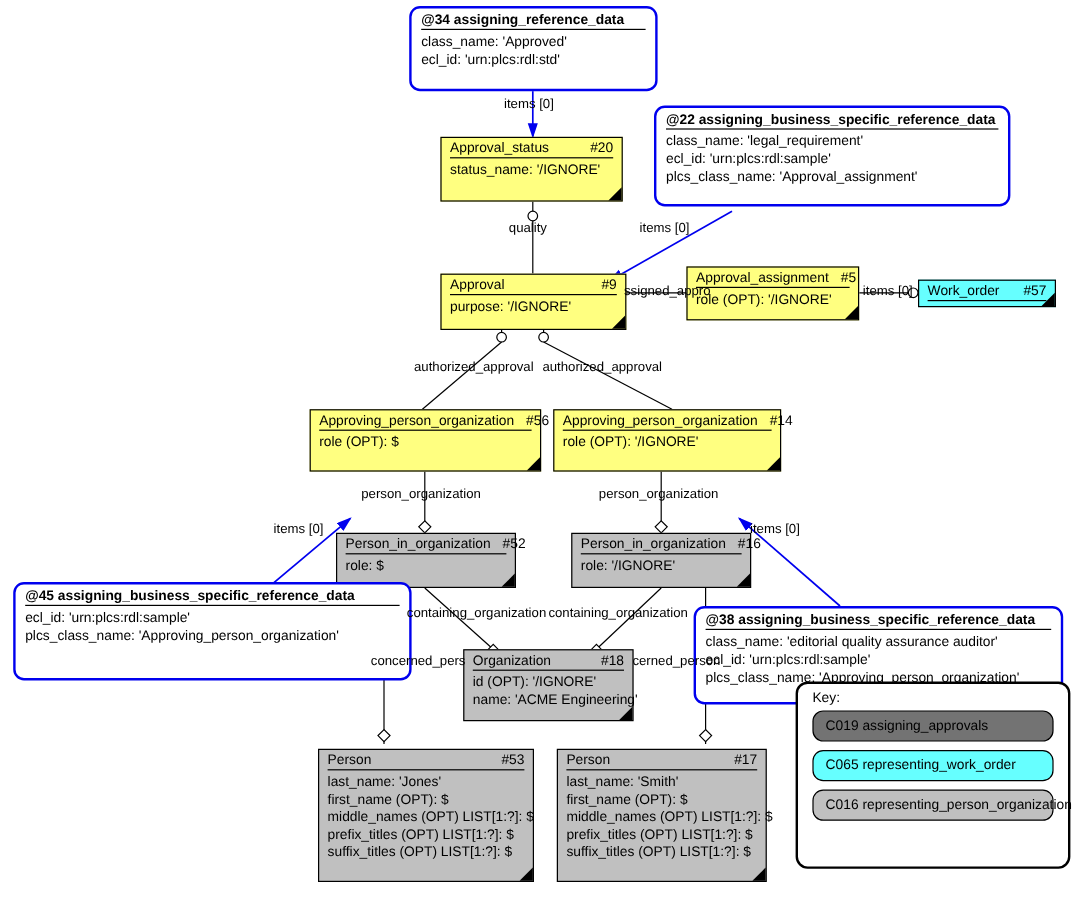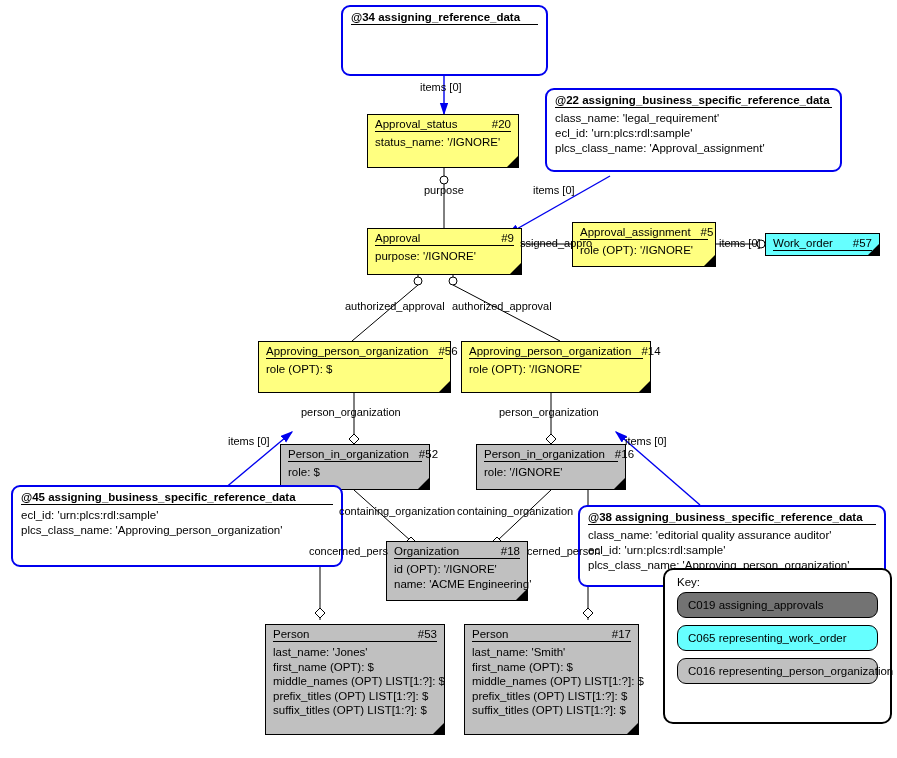--- a/index.html
+++ b/index.html
@@ -96,20 +96,24 @@
     <line x1="320" y1="490" x2="320" y2="620" stroke="#000" stroke-width="1"></line>
     <polygon points="320,608 315,613 320,618 325,613" fill="#fff" stroke="#000" stroke-width="1"></polygon>
 
     <line x1="588" y1="490" x2="588" y2="620" stroke="#000" stroke-width="1"></line>
     <polygon points="588,608 583,613 588,618 593,613" fill="#fff" stroke="#000" stroke-width="1"></polygon>
   </svg>
 
   <div class="rbox" style="left:341px;top:5px;width:207px;height:71px;">
     <div class="rhdr">@34 assigning_reference_data</div>
     <div class="rrule"></div>
+    <div class="rbody">
+      <div>class_name: 'Approved'</div>
+      <div>ecl_id: 'urn:plcs:rdl:std'</div>
+    </div>
   </div>
 
   <div class="rbox" style="left:545px;top:88px;width:297px;height:84px;">
     <div class="rhdr">@22 assigning_business_specific_reference_data</div>
     <div class="rrule"></div>
     <div class="rbody">
       <div>class_name: 'legal_requirement'</div>
       <div>ecl_id: 'urn:plcs:rdl:sample'</div>
       <div>plcs_class_name: 'Approval_assignment'</div>
     </div>
@@ -267,21 +271,21 @@
       <div>first_name (OPT): $</div>
       <div>middle_names (OPT) LIST[1:?]: $</div>
       <div>prefix_titles (OPT) LIST[1:?]: $</div>
       <div>suffix_titles (OPT) LIST[1:?]: $</div>
     </div>
     <span class="fold"></span>
   </div>
 
   <div class="elabel" style="left:420px;top:81px;">items [0]</div>
 
-  <div class="elabel" style="left:424px;top:184px;">purpose</div>
+  <div class="elabel" style="left:424px;top:184px;">quality</div>
 
   <div class="elabel" style="left:533px;top:184px;">items [0]</div>
 
   <div class="elabel" style="left:520px;top:237px;">ssigned_appro</div>
 
   <div class="elabel" style="left:719px;top:237px;">items [0]</div>
 
   <div class="elabel" style="left:345px;top:300px;">authorized_approval</div>
 
   <div class="elabel" style="left:452px;top:300px;">authorized_approval</div>

